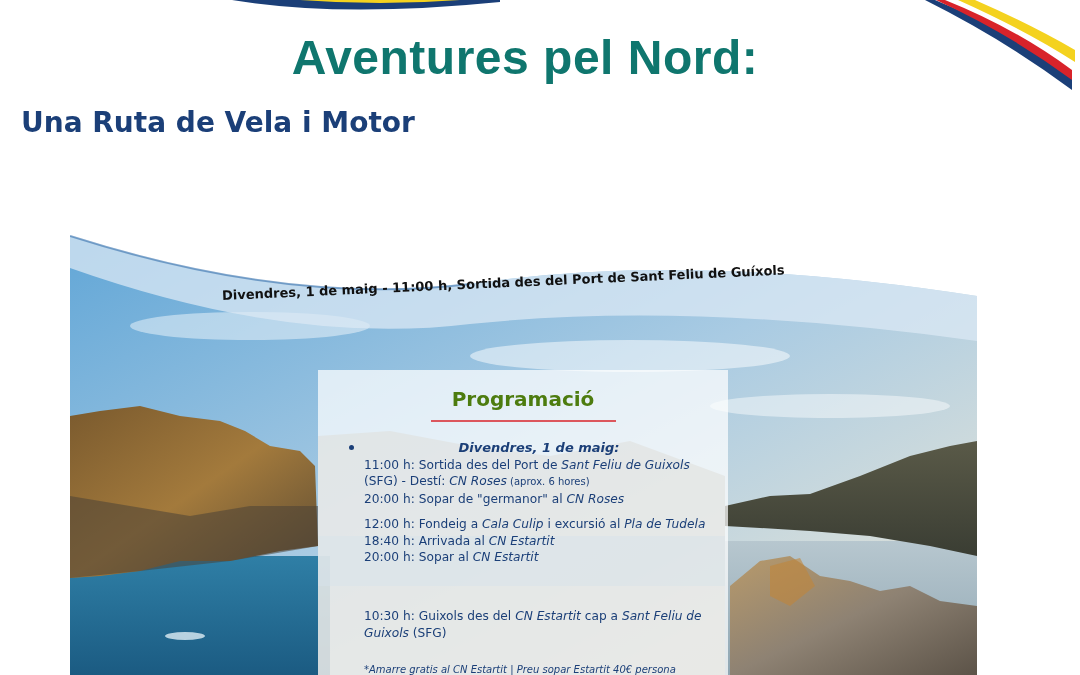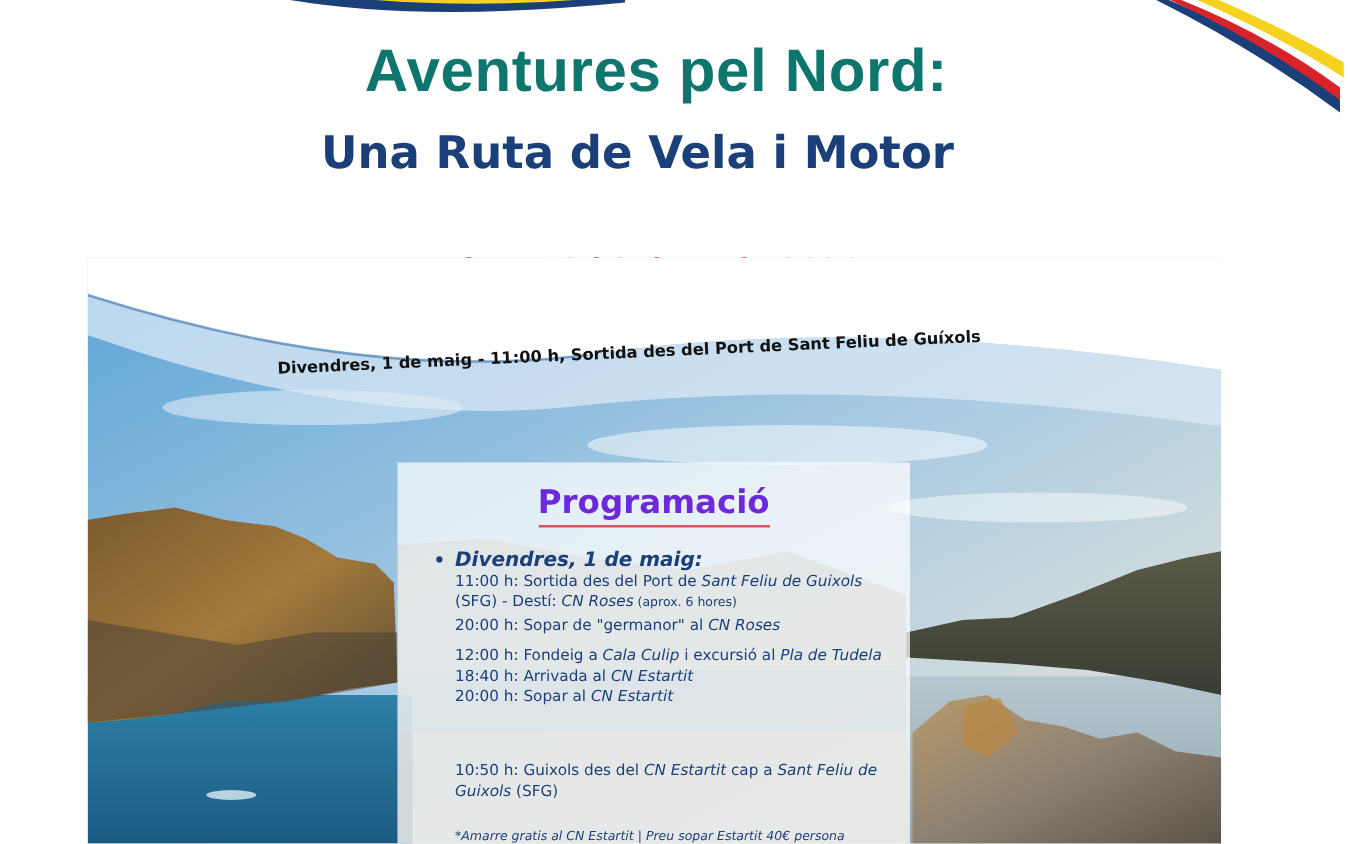--- a/index.html
+++ b/index.html
@@ -8,23 +8,23 @@
     background:#ffffff;
     font-family:"DejaVu Sans", sans-serif;
   }
   .top-arc { position:absolute; left:0; top:0; width:1080px; height:100px; }
   .title-main {
     position:absolute; left:0; top:30px; width:1050px; text-align:center;
     font-family:Liberation Sans, sans-serif; font-weight:bold;
     font-size:48px; letter-spacing:0.5px; color:#0f766e;
   }
   .subtitle {
-    position:absolute; left:0; top:104px; width:1020px; text-align:center;
+    position:absolute; left:0; top:104px; width:1020px; 
     font-family:"DejaVu Sans", sans-serif; font-weight:bold;
-    font-size:36px; line-height:37px; color:#1b3f78;
+    font-size:28px; line-height:37px; color:#1b3f78;padding-left:21px;
   }
   .dates {
     position:absolute; left:0; top:203px; width:1040px; text-align:center;
     font-family:"DejaVu Sans", sans-serif; font-weight:bold;
     font-size:23px; color:#d8232a;
   }
   .photo {
     position:absolute; left:70px; top:206px; width:907px; height:469px;
     overflow:hidden;
   }
@@ -35,33 +35,33 @@
     font-size:13px; color:#111;
     transform:rotate(-2.6deg); transform-origin:left center; white-space:nowrap;
   }
   .prog-box {
     position:absolute; left:318px; top:370px; width:410px; height:305px;
     background:rgba(255,255,255,0.72);
   }
   .prog-title {
     position:absolute; left:0; top:17px; width:100%; text-align:center;
     font-family:"DejaVu Sans", sans-serif; font-weight:bold;
-    font-size:26px; color:#6d28d9;
+    font-size:20px; color:#4d7c0f;
   }
   .prog-underline {
     position:absolute; left:113px; top:50px; width:185px; height:2px;
     background:#d8232a; opacity:0.75;
   }
   .day {
     position:absolute; left:46px; width:350px;
     font-family:"DejaVu Sans", sans-serif; font-size:12.2px;
     line-height:16.5px; color:#1b3f78;
   }
   .day-head {
-    font-weight:bold; font-style:italic; font-size:16px; position:relative;
+    font-weight:bold; font-style:italic; font-size:13px; position:relative;text-align:center;
   }
   .bullet {
     position:absolute; left:-15px; top:5px; width:5px; height:5px;
     border-radius:50%; background:#1b3f78;
   }
   .line b { font-weight:normal; }
   .line i { font-style:italic; }
   .footnote {
     position:absolute; left:46px; top:294px; width:360px;
     font-family:"DejaVu Sans", sans-serif; font-style:italic;
@@ -170,18 +170,18 @@
     <div class="line">
       <b>18:40 h</b><span>: </span><span>Arrivada al </span><i>CN Estartit</i>
     </div>
     <div class="line">
       <b>20:00 h</b><span>: </span><span>Sopar al </span><i>CN Estartit</i>
     </div>
   </div>
 
   <div class="day" style="top:238px;">
     <div class="line">
-      <b>10:50 h</b><span>: </span><span>Guixols des del </span><i>CN Estartit</i><span> cap a </span><i>Sant Feliu de Guixols</i><span> (SFG)</span>
+      <b>10:30 h</b><span>: </span><span>Guixols des del </span><i>CN Estartit</i><span> cap a </span><i>Sant Feliu de Guixols</i><span> (SFG)</span>
     </div>
   </div>
 
   <div class="footnote">*Amarre gratis al CN Estartit | Preu sopar Estartit 40€ persona</div>
 </div>
 
 </body></html>

